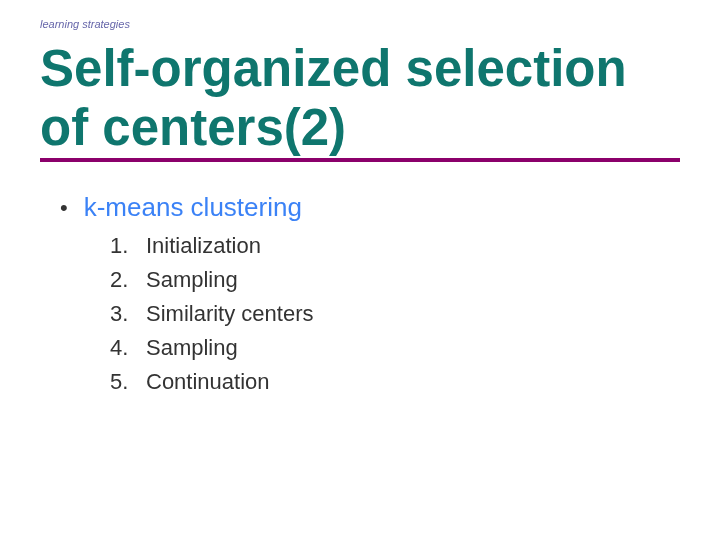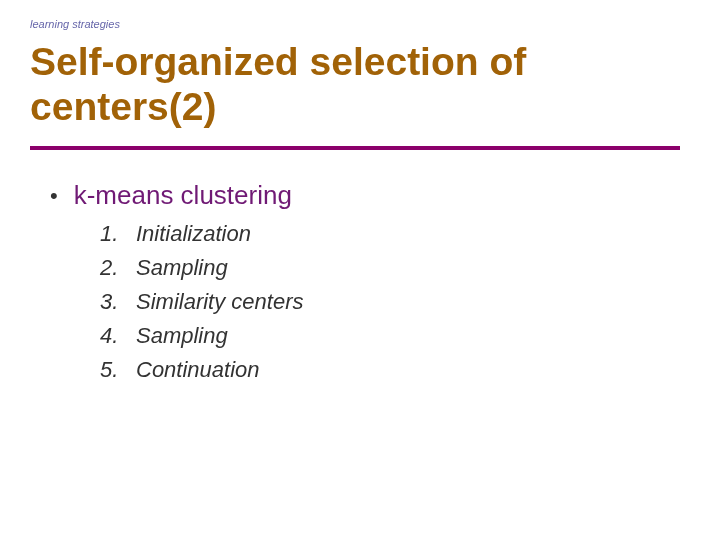--- a/index.html
+++ b/index.html
@@ -12,38 +12,38 @@
       width: 720px;
       height: 540px;
       background: #ffffff;
       font-family: Arial, sans-serif;
       overflow: hidden;
     }
 
     .slide {
       width: 720px;
       height: 540px;
-      padding: 18px 40px 30px 30px;
+      padding: 18px 40px 30px 40px;
       position: relative;
     }
 
     .branding {
       font-size: 11px;
       color: #6666aa;
       font-style: italic;
       margin-bottom: 10px;
       font-weight: normal;
     }
 
     .title {
-      font-size: 39px;
+      font-size: 51px;
       font-weight: bold;
-      color: #a16207;
+      color: #0f766e;
       line-height: 1.15;
-      margin-bottom: 16px;
+      margin-bottom: 1px;
     }
 
     .divider {
       height: 4px;
       background: #8B006B;
       width: 100%;
       margin-bottom: 30px;
     }
 
     .bullet-section {
@@ -59,33 +59,32 @@
     .bullet-dot {
       font-size: 22px;
       color: #333;
       margin-right: 16px;
       line-height: 1.3;
       margin-top: 2px;
     }
 
     .bullet-label {
       font-size: 26px;
-      color: #701a75;
+      color: #3b82f6;
       font-weight: normal;
     }
 
     .numbered-list {
       padding-left: 50px;
       margin-top: 10px;
     }
 
     .numbered-list ol {
       list-style: none;
       counter-reset: item;
-      font-style: italic;
     }
 
     .numbered-list ol li {
       counter-increment: item;
       font-size: 22px;
       color: #333;
       margin-bottom: 8px;
       display: flex;
       align-items: flex-start;
     }

